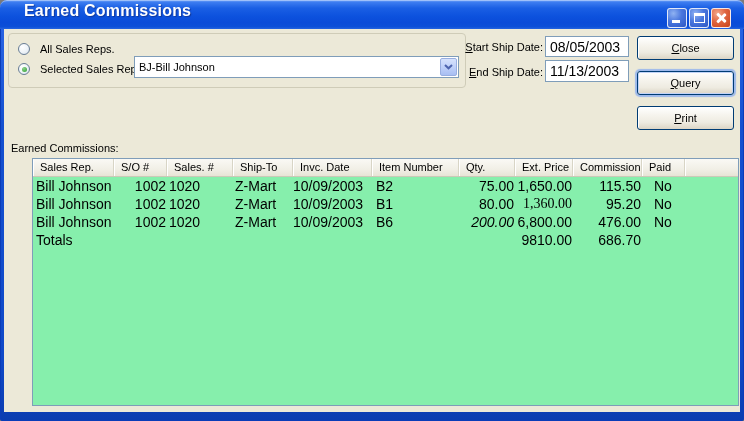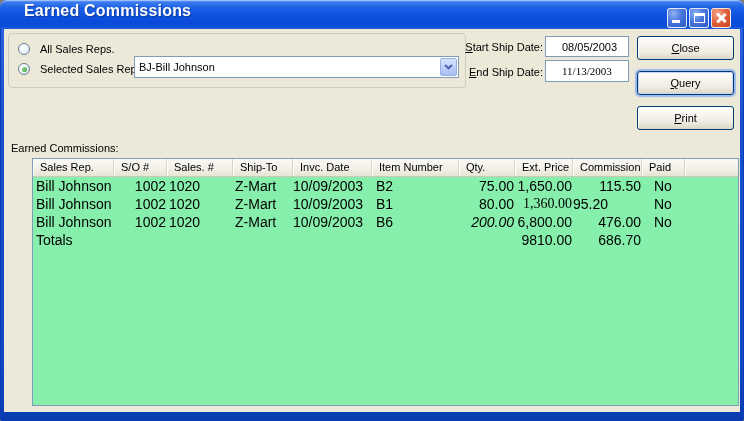--- a/index.html
+++ b/index.html
@@ -33,21 +33,21 @@
   .radio{width:12px;height:12px;border-radius:50%;border:1px solid #687D94;position:relative;
     background:radial-gradient(circle at 35% 30%,#FFFFFF 0%,#EDF3F8 55%,#D2DCE8 100%);}
   .radio.checked::after{content:"";position:absolute;left:2.5px;top:2.5px;width:5px;height:5px;border-radius:50%;
     background:radial-gradient(circle at 35% 30%,#8CD08C,var(--radio-green));}
   .combo{position:absolute;left:130px;top:27px;width:325px;height:22px;border:1px solid var(--field-border);background:#fff;display:flex;align-items:center;}
   .combo-value{flex:1;padding-left:4px;white-space:nowrap;}
   .combo-btn{width:17px;height:18px;margin:1px;border:1px solid #98AEE0;border-radius:2px;
     background:linear-gradient(180deg,#D6E2FC 0%,#C2D3FA 45%,#A8BEF2 100%);display:flex;align-items:center;justify-content:center;}
   .flabel{position:absolute;width:110px;text-align:right;white-space:nowrap;}
   .dfield{position:absolute;left:541px;width:84px;height:21px;border:1px solid var(--field-border);background:#fff;
-    font-family:inherit;font-size:11px;padding-left:16px;color:#000;}
+    font-family:inherit;font-size:14px;padding-left:4px;color:#000;}
   .xpbtn{position:absolute;left:633px;width:97px;height:24px;border:1px solid var(--btn-border);border-radius:3px;
     background:linear-gradient(180deg,#FFFFFF 0%,#F5F3EC 40%,#EEEBE1 70%,#DCD5C5 100%);
     font-family:inherit;font-size:11px;color:#000;box-shadow:inset 1px 1px 0 #fff;cursor:default;}
   .xpbtn.focused{box-shadow:0 0 1px 2px #9DB9EC,inset 0 0 0 1px #C3D4F8;}
   .list-label{position:absolute;left:7px;top:113px;white-space:nowrap;}
   .list{position:absolute;left:4px;top:129px;width:707px;height:248px;border:1px solid var(--field-border);background:#86efac;overflow:hidden;margin-left:24px;}
   .lheader{display:flex;height:18px;background:linear-gradient(180deg,#FAF9F5 0%,#F1EFE6 60%,#E7E4D6 100%);border-bottom:1px solid #CCC9B8;}
   .hcell{font-size:11px;line-height:17px;padding-left:7px;border-right:1px solid var(--header-sep);
     box-shadow:inset 1px 0 0 #FFFFFF;white-space:nowrap;overflow:hidden;flex-shrink:0;cursor:default;}
   .hfill{flex:1;border-right:none;}
@@ -91,21 +91,21 @@
       <span class="combo-btn">
         <svg width="9" height="6">
             <path d="M1 1 L4.5 4.3 L8 1" stroke="#4D64AE" stroke-width="2" fill="none"></path>
           </svg>
       </span>
     </div>
 
     <span class="flabel" style="left:429px;top:12px;"><u>S</u>tart Ship Date:</span>
     <input class="dfield" style="top: 7px;" value="08/05/2003">
     <span class="flabel" style="left:429px;top:37px;"><u>E</u>nd Ship Date:</span>
-    <input class="dfield" style="top: 31px; height: 22px; font-family: Liberation Serif, serif;" value="11/13/2003">
+    <input class="dfield" style="top: 31px; height: 22px;" value="11/13/2003">
 
     <button class="xpbtn" style="top:7px;"><u>C</u>lose</button>
     <button class="xpbtn focused" style="top:42px;"><u>Q</u>uery</button>
     <button class="xpbtn" style="top:77px;"><u>P</u>rint</button>
 
     <span class="list-label">Earned Commissions:</span>
 
     <div class="list">
       <div class="lheader">
           <span class="hcell" style="width: 81px;">Sales Rep.</span>
@@ -135,21 +135,21 @@
           </div>
           <div class="trow">
             <span class="cell" style="width: 81px; text-align: left; padding-left: 3px;">Bill Johnson</span>
             <span class="cell" style="width: 53px; text-align: right; padding-right: 1px;">1002</span>
             <span class="cell" style="width: 66px; text-align: left; padding-left: 2px;">1020</span>
             <span class="cell" style="width: 60px; text-align: left; padding-left: 2px;">Z-Mart</span>
             <span class="cell" style="width: 79px; text-align: right; padding-right: 10px;">10/09/2003</span>
             <span class="cell" style="width: 87px; text-align: left; padding-left: 4px;">B1</span>
             <span class="cell" style="width: 56px; text-align: right; padding-right: 1px;">80.00</span>
             <span class="cell" style="width: 58px; text-align: right; padding-right: 1px; font-family: Liberation Serif, serif;">1,360.00</span>
-            <span class="cell" style="width: 69px; padding-right: 1px;">95.20</span>
+            <span class="cell" style="width: 69px; text-align: right; padding-right: 1px;">95.20</span>
             <span class="cell" style="width: 43px; text-align: left; padding-left: 12px;">No</span>
           </div>
           <div class="trow">
             <span class="cell" style="width: 81px; text-align: left; padding-left: 3px;">Bill Johnson</span>
             <span class="cell" style="width: 53px; text-align: right; padding-right: 1px;">1002</span>
             <span class="cell" style="width: 66px; text-align: left; padding-left: 2px;">1020</span>
             <span class="cell" style="width: 60px; text-align: left; padding-left: 2px;">Z-Mart</span>
             <span class="cell" style="width: 79px; text-align: right; padding-right: 10px;">10/09/2003</span>
             <span class="cell" style="width: 87px; text-align: left; padding-left: 4px;">B6</span>
             <span class="cell" style="width: 56px; text-align: right; padding-right: 1px; font-style: italic;">200.00</span>

